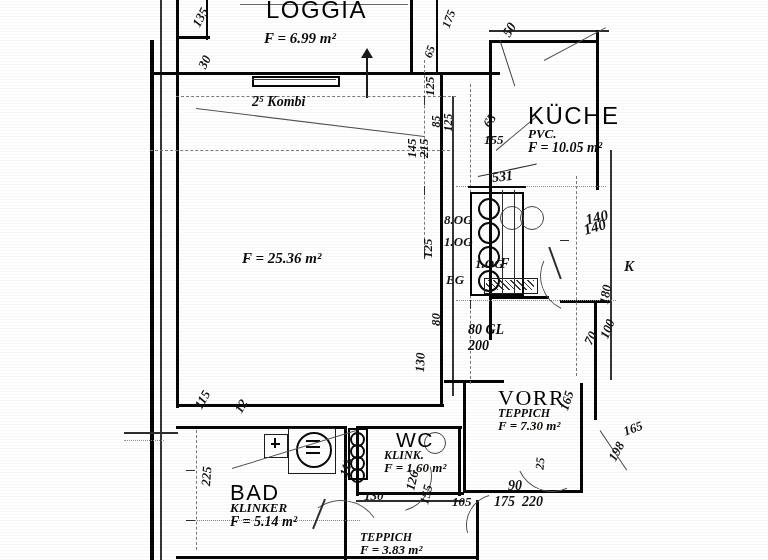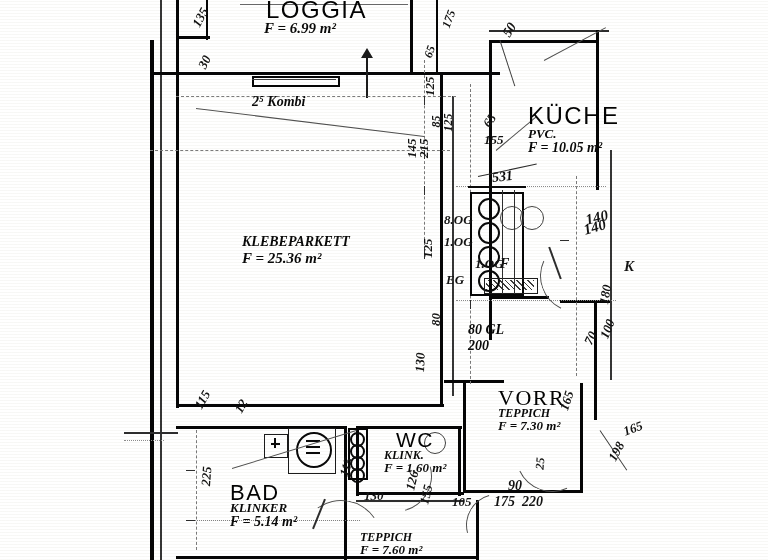--- a/index.html
+++ b/index.html
@@ -150,43 +150,42 @@
 
   <div style="position:absolute;left:196px;top:108px;width:230px;height:1px;background:#555;transform:rotate(7deg);transform-origin:left center;"></div>
   <div style="position:absolute;left:232px;top:468px;width:130px;height:1px;background:#555;transform:rotate(-17deg);transform-origin:left center;"></div>
   <div style="position:absolute;left:496px;top:150px;width:52px;height:1px;background:#555;transform:rotate(-40deg);transform-origin:left center;"></div>
   <div style="position:absolute;left:544px;top:60px;width:70px;height:1px;background:#555;transform:rotate(-28deg);transform-origin:left center;"></div>
   <div style="position:absolute;left:478px;top:176px;width:60px;height:1px;background:#333;transform:rotate(-12deg);transform-origin:left center;"></div>
   <div style="position:absolute;left:500px;top:40px;width:48px;height:1px;background:#444;transform:rotate(72deg);transform-origin:left center;"></div>
   <div style="position:absolute;left:600px;top:430px;width:48px;height:1px;background:#444;transform:rotate(56deg);transform-origin:left center;"></div>
 
   <div class="room" style="left:266px;top:-4px;font-size:24px;">LOGGIA</div>
-  <div class="hand" style="left:264px;top:20px;font-size:15px;">F = 6.99 m²</div>
-
-  <div class="hand" style="left:242px;top:234px;font-size:14px;">KLEBEPARKETT</div>
+  <div class="hand" style="left:264px;top:30px;font-size:15px;">F = 6.99 m²</div>
+
   <div class="hand" style="left:242px;top:250px;font-size:15px;">F = 25.36 m²</div>
 
   <div class="room" style="left:528px;top:102px;font-size:24px;">KÜCHE</div>
   <div class="hand" style="left:528px;top:126px;font-size:13px;">PVC.</div>
   <div class="hand" style="left:528px;top:140px;font-size:14px;">F = 10.05 m²</div>
 
   <div class="room" style="left:498px;top:385px;font-size:22px;font-family:Liberation Serif, serif;">VORR</div>
   <div class="hand" style="left:498px;top:406px;font-size:12px;">TEPPICH</div>
   <div class="hand" style="left:498px;top:418px;font-size:13px;">F = 7.30 m²</div>
 
   <div class="room" style="left:396px;top:428px;font-size:21px;">WC</div>
   <div class="hand" style="left:384px;top:448px;font-size:12px;">KLINK.</div>
   <div class="hand" style="left:384px;top:460px;font-size:13px;">F = 1.60 m²</div>
 
   <div class="room" style="left:230px;top:480px;font-size:22px;">BAD</div>
   <div class="hand" style="left:230px;top:500px;font-size:13px;">KLINKER</div>
   <div class="hand" style="left:230px;top:514px;font-size:14px;">F = 5.14 m²</div>
 
   <div class="hand" style="left:360px;top:530px;font-size:12px;">TEPPICH</div>
-  <div class="hand" style="left:360px;top:542px;font-size:13px;">F = 7.60 m²</div>
+  <div class="hand" style="left:360px;top:542px;font-size:13px;">F = 3.83 m²</div>
 
   <div class="dim" style="left:444px;top:212px;font-size:13px;">8.OG</div>
   <div class="dim" style="left:444px;top:234px;font-size:13px;">1.OG</div>
   <div class="dim" style="left:444px;top:256px;font-size:13px;padding-left:31px;">1.OG</div>
   <div class="dim" style="left:446px;top:272px;font-size:13px;">EG</div>
 
   <div class="hand" style="left:252px;top:94px;font-size:14px;">2⁵ Kombi</div>
   <div class="hand" style="left:468px;top:322px;font-size:14px;">80 GL</div>
   <div class="hand" style="left:468px;top:338px;font-size:14px;">200</div>
   <div class="hand" style="left:492px;top:170px;font-size:14px;transform:rotate(-6deg);">531</div>

